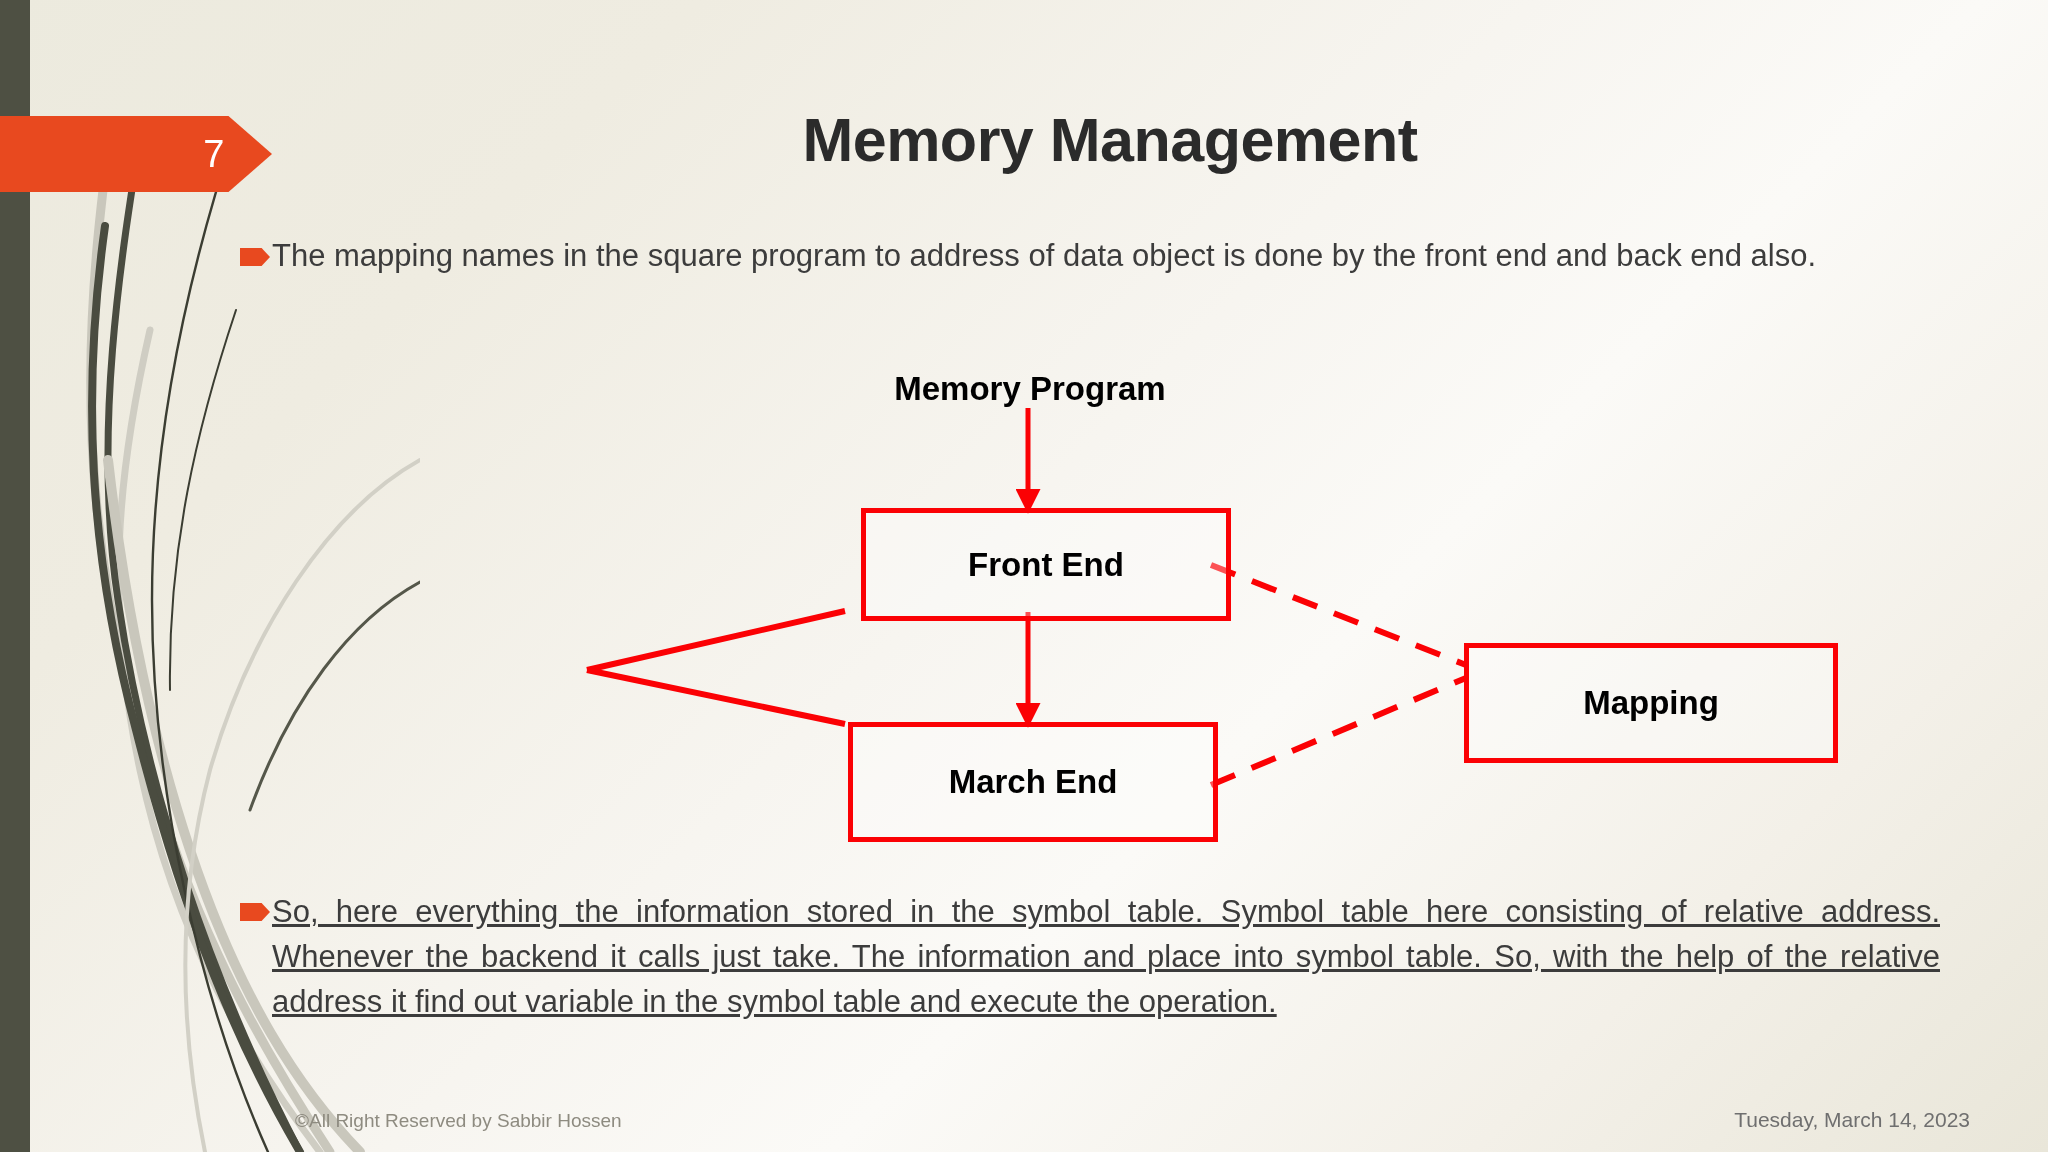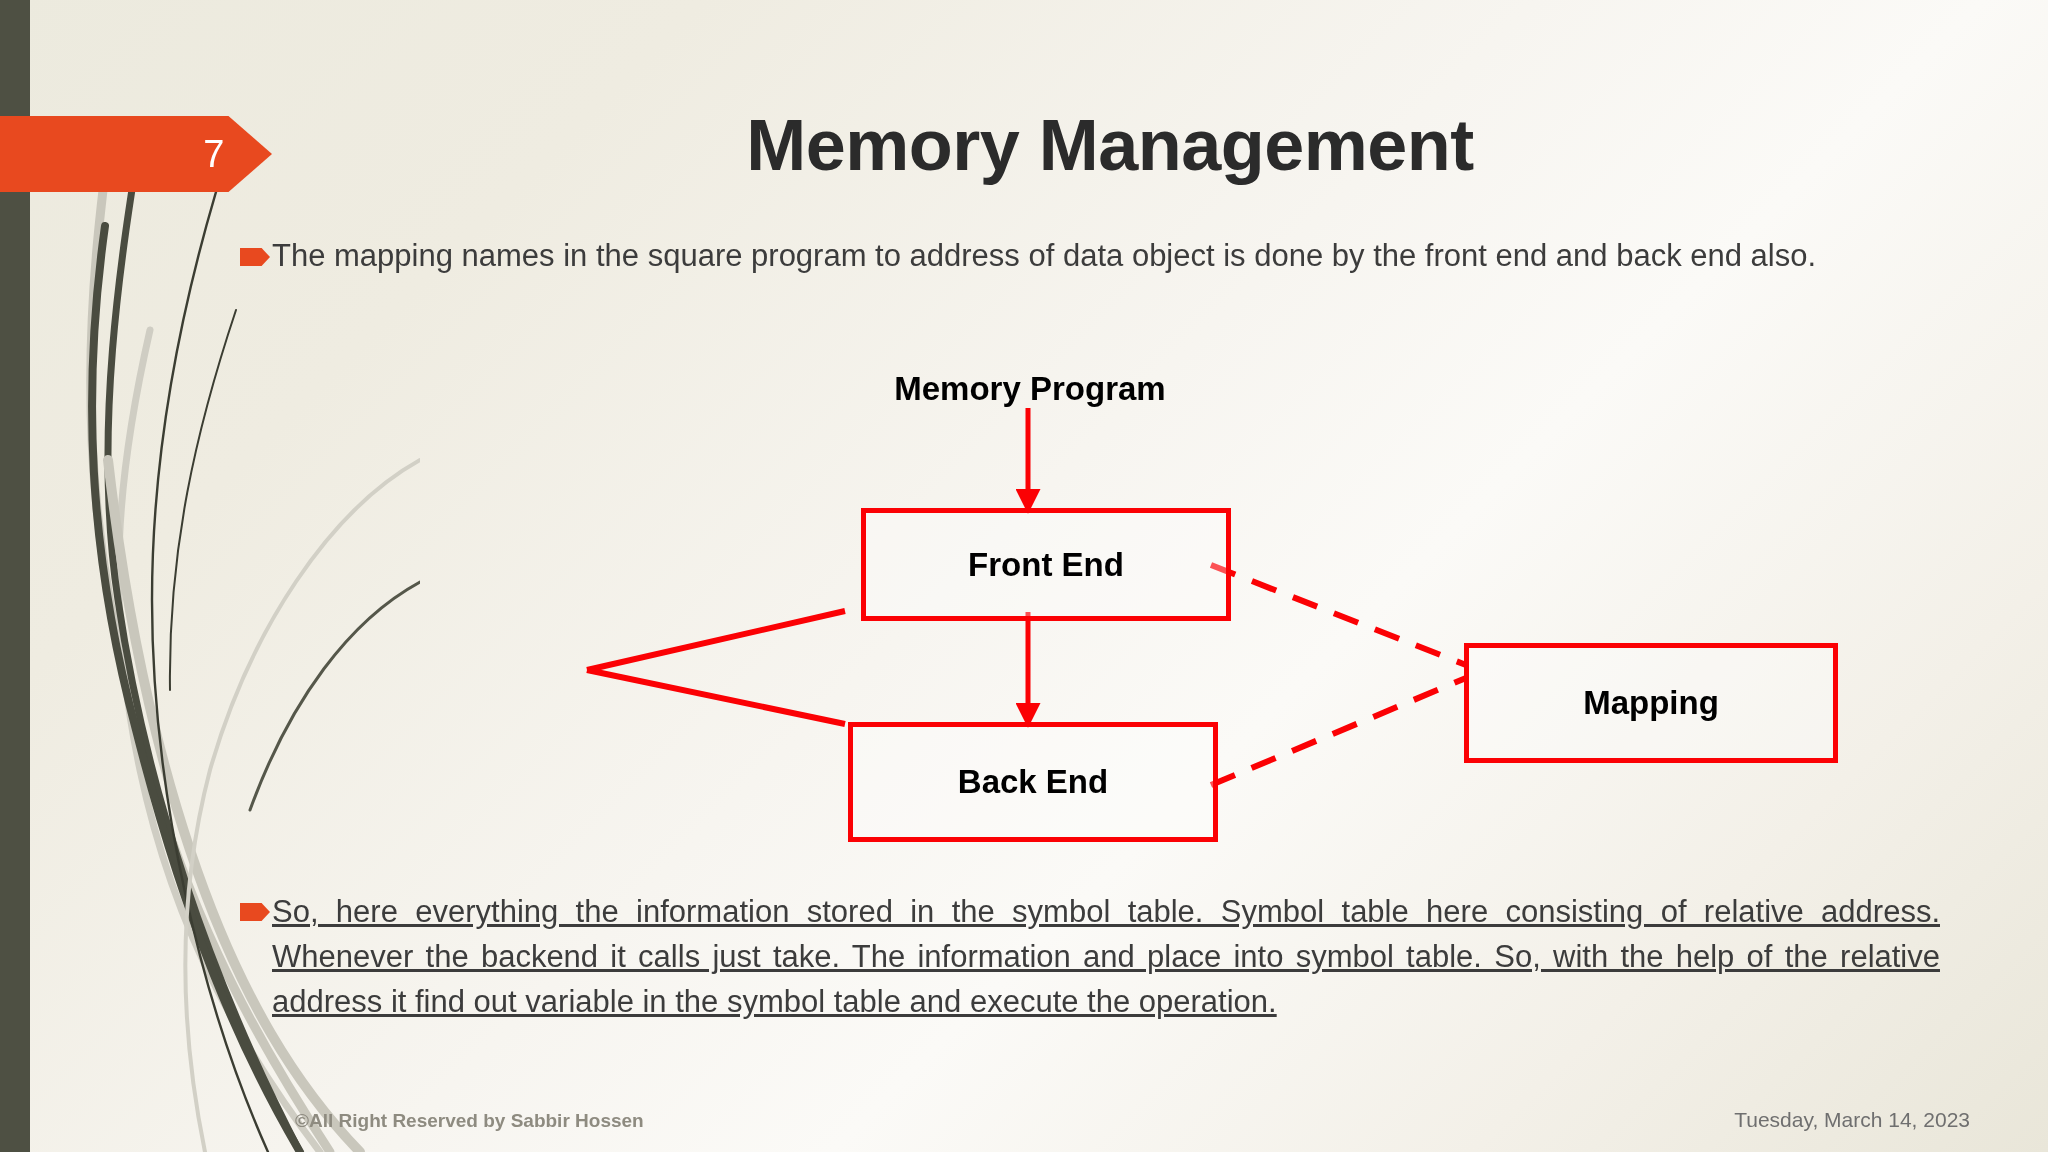--- a/index.html
+++ b/index.html
@@ -65,21 +65,21 @@
     letter-spacing: 0.5px;
   }
 
   
   #title {
     position: absolute;
     left: 260px;
     top: 108px;
     width: 1700px;
     text-align: center;
-    font-size: 72px;
+    font-size: 61px;
     font-weight: bold;
     color: #2b2b2b;
     letter-spacing: -0.5px;
     line-height: 1.05;
   }
 
   
   .bullet-row {
     position: absolute;
     display: block;
@@ -152,21 +152,20 @@
     color: #000000;
   }
 
   
   #footer-left {
     position: absolute;
     left: 295px;
     top: 1110px;
     font-size: 19px;
     color: #8e8b80;
-    font-weight: bold;
   }
   #footer-right {
     position: absolute;
     right: 78px;
     top: 1108px;
     font-size: 21px;
     color: #6f6f6f;
   }
 </style>
 </head>
@@ -217,21 +216,21 @@
 
     <line x1="845" y1="724" x2="587" y2="670" stroke="#fb0104" stroke-width="6"></line>
 
     <line x1="1211" y1="565" x2="1466" y2="665" stroke="#fb0104" stroke-width="6" stroke-dasharray="26 18"></line>
 
     <line x1="1211" y1="785" x2="1466" y2="678" stroke="#fb0104" stroke-width="6" stroke-dasharray="26 18"></line>
   </svg>
 
   <div id="label-source">Memory Program</div>
   <div class="node" id="node-front">Front End</div>
-  <div class="node" id="node-back">Back End</div>
+  <div class="node" id="node-back">March End</div>
   <div class="node" id="node-map">Mapping</div>
 
   <div class="bullet-row" id="bullet-2">
     <span class="bullet-marker"></span>
     <div class="bullet-text">So, here everything the information stored in the symbol table. Symbol table here consisting of relative address. Whenever the backend it calls just take. The information and place into symbol table. So, with the help of the relative address it find out variable in the symbol table and execute the operation.</div>
   </div>
 
   <div id="footer-left">©All Right Reserved by Sabbir Hossen</div>
   <div id="footer-right">Tuesday, March 14, 2023</div>
 

